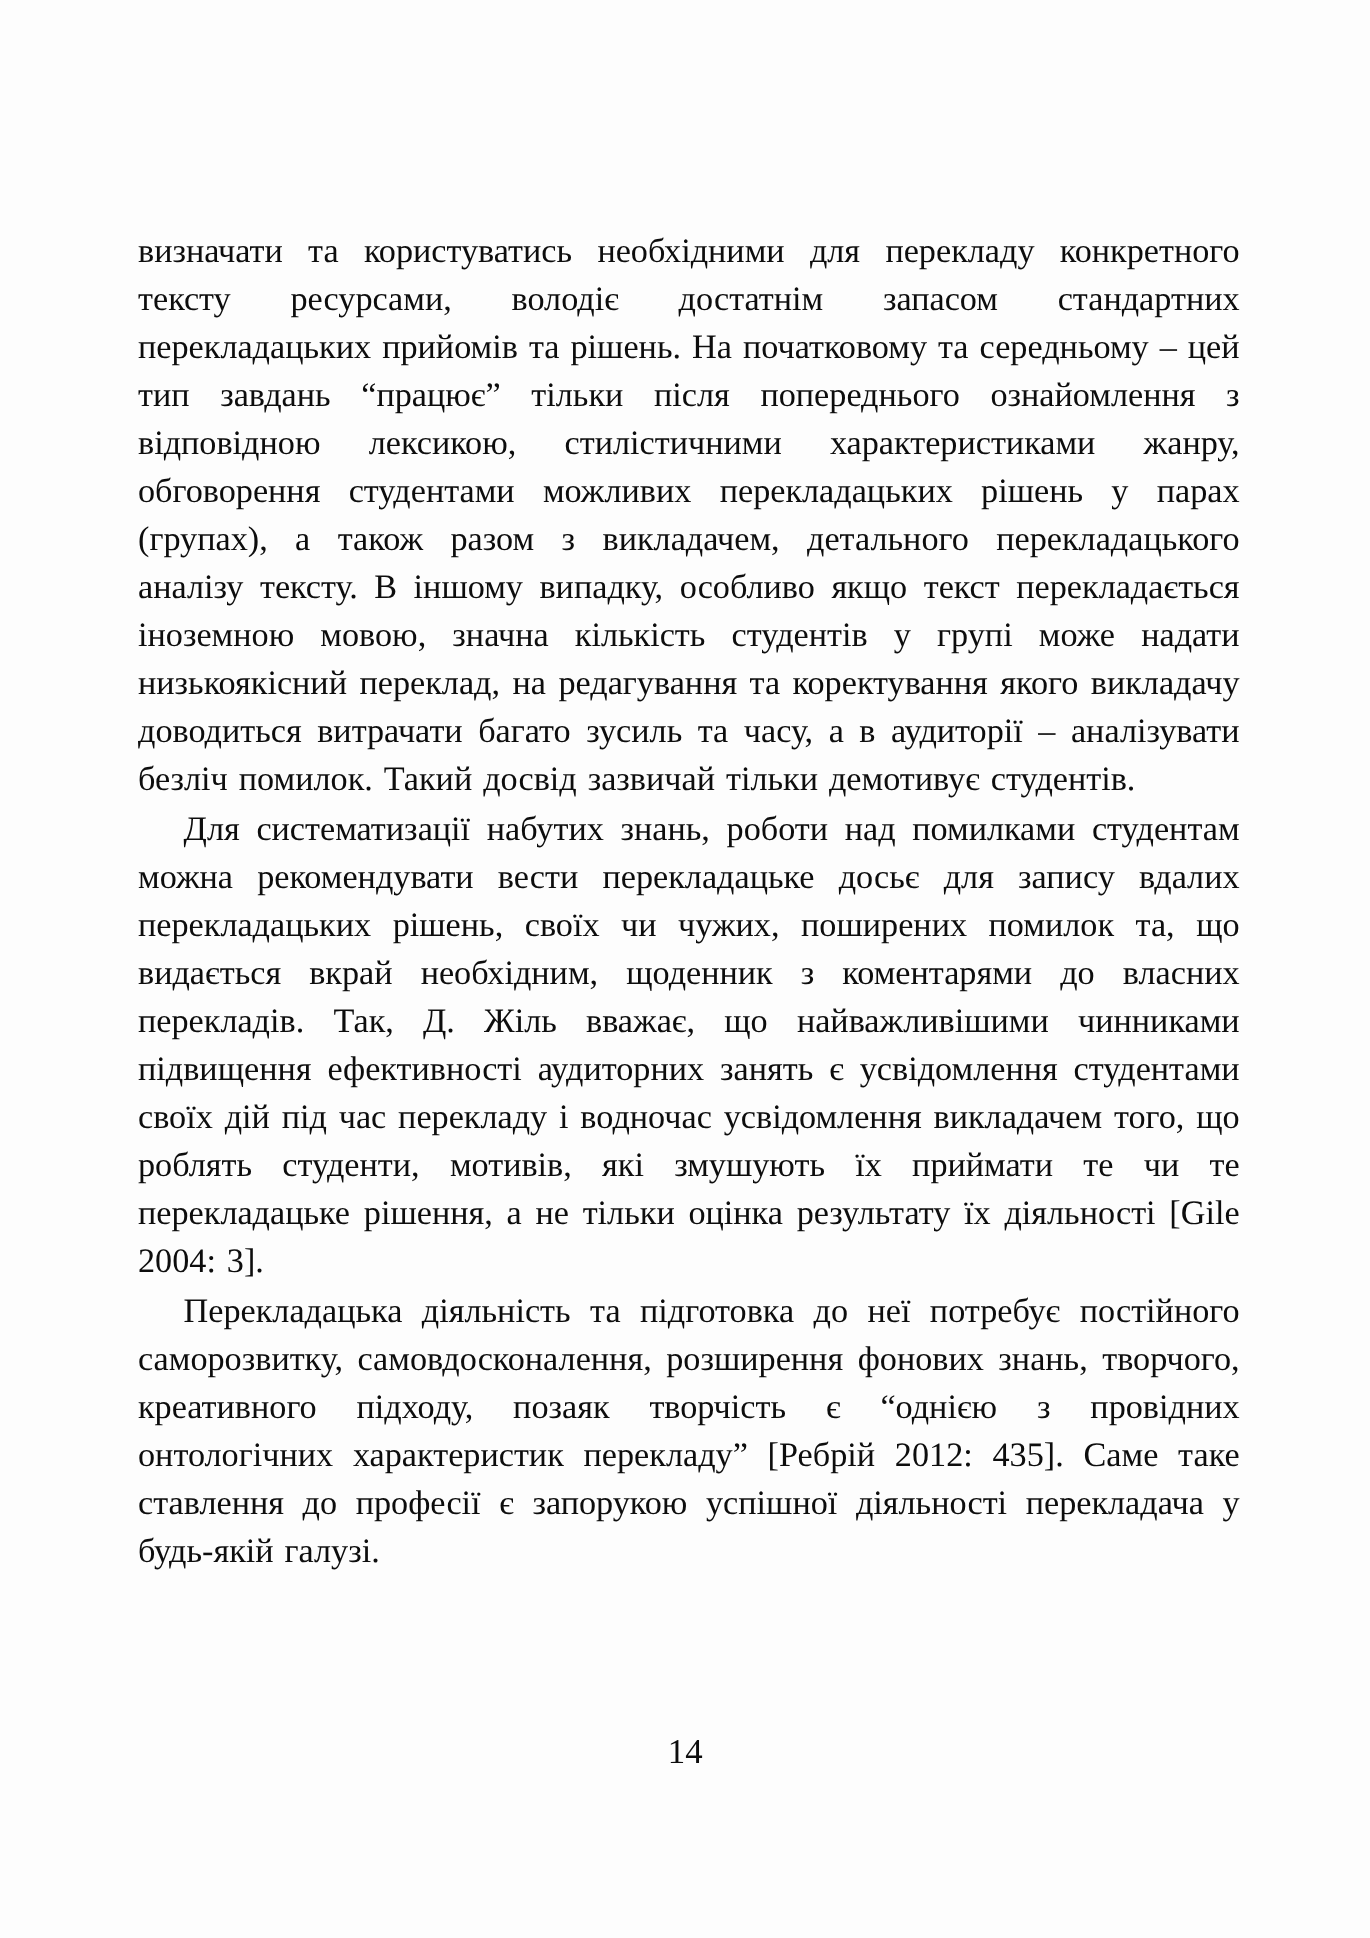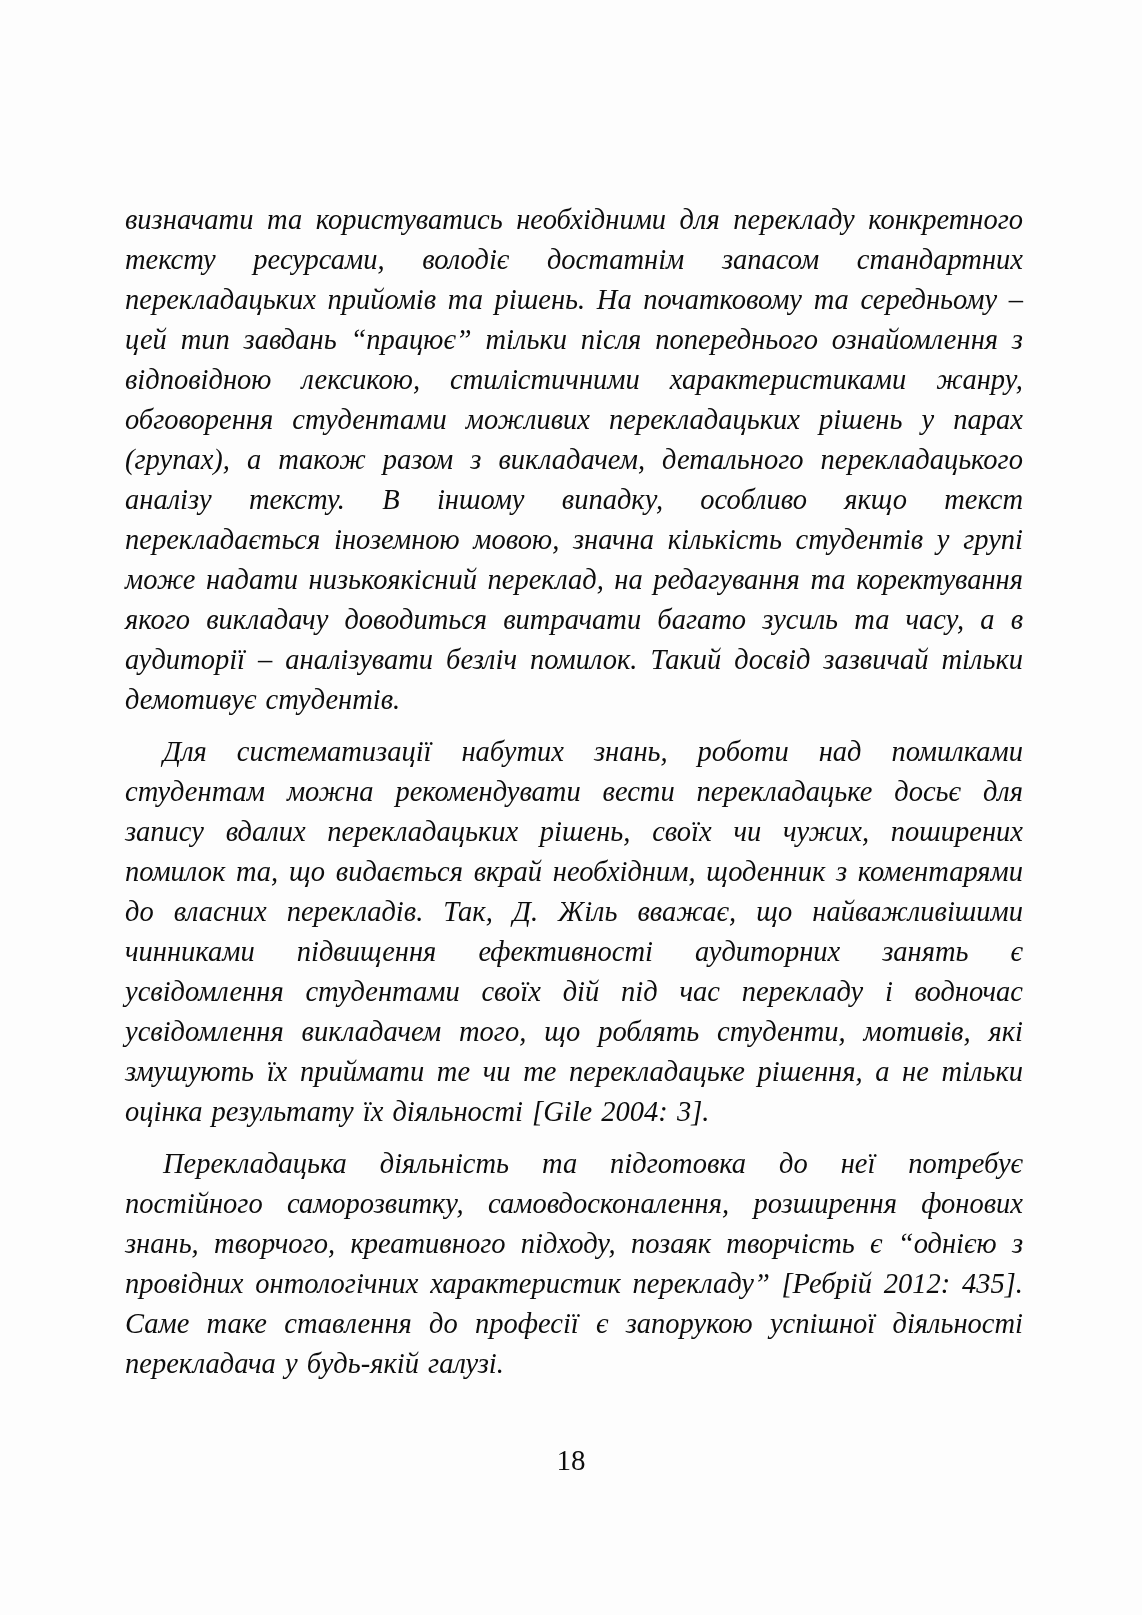--- a/index.html
+++ b/index.html
@@ -27,24 +27,23 @@
     position: absolute;
     left: 113px;
     top: 188px;
     width: 922px;
     font-size: 28.5px;
     line-height: 40px;
     text-align: justify;
     text-justify: inter-word;
   }
   .text-block p {
-    margin: 12px;
+    margin: 2px;
     padding: 0;
     word-spacing: 2px;
-    font-style: italic;
   }
   .text-block p.indent {
     text-indent: 38px;
   }
   .page-number {
     position: absolute;
     left: 0;
     top: 1440px;
     width: 1142px;
     text-align: center;
@@ -56,15 +55,15 @@
 <body>
 
 <div class="page">
 
   <div class="text-block">
     <p>визначати та користуватись необхідними для перекладу конкретного тексту ресурсами, володіє достатнім запасом стандартних перекладацьких прийомів та рішень. На початковому та середньому – цей тип завдань “працює” тільки після попереднього ознайомлення з відповідною лексикою, стилістичними характеристиками жанру, обговорення студентами можливих перекладацьких рішень у парах (групах), а також разом з викладачем, детального перекладацького аналізу тексту. В іншому випадку, особливо якщо текст перекладається іноземною мовою, значна кількість студентів у групі може надати низькоякісний переклад, на редагування та коректування якого викладачу доводиться витрачати багато зусиль та часу, а в аудиторії – аналізувати безліч помилок. Такий досвід зазвичай тільки демотивує студентів.</p>
     <p class="indent">Для систематизації набутих знань, роботи над помилками студентам можна рекомендувати вести перекладацьке досьє для запису вдалих перекладацьких рішень, своїх чи чужих, поширених помилок та, що видається вкрай необхідним, щоденник з коментарями до власних перекладів. Так, Д. Жіль вважає, що найважливішими чинниками підвищення ефективності аудиторних занять є усвідомлення студентами своїх дій під час перекладу і водночас усвідомлення викладачем того, що роблять студенти, мотивів, які змушують їх приймати те чи те перекладацьке рішення, а не тільки оцінка результату їх діяльності [Gile 2004: 3].</p>
     <p class="indent">Перекладацька діяльність та підготовка до неї потребує постійного саморозвитку, самовдосконалення, розширення фонових знань, творчого, креативного підходу, позаяк творчість є “однією з провідних онтологічних характеристик перекладу” [Ребрій 2012: 435]. Саме таке ставлення до професії є запорукою успішної діяльності перекладача у будь-якій галузі.</p>
   </div>
 
-  <div class="page-number">18</div>
+  <div class="page-number">14</div>
 
 </div>
 
 </body></html>

